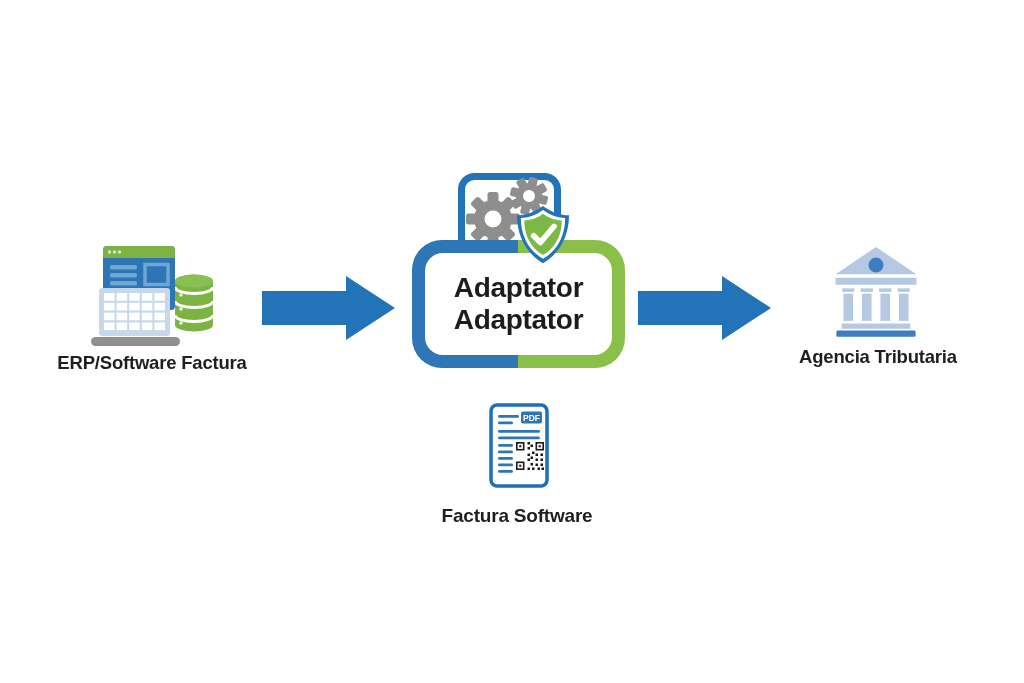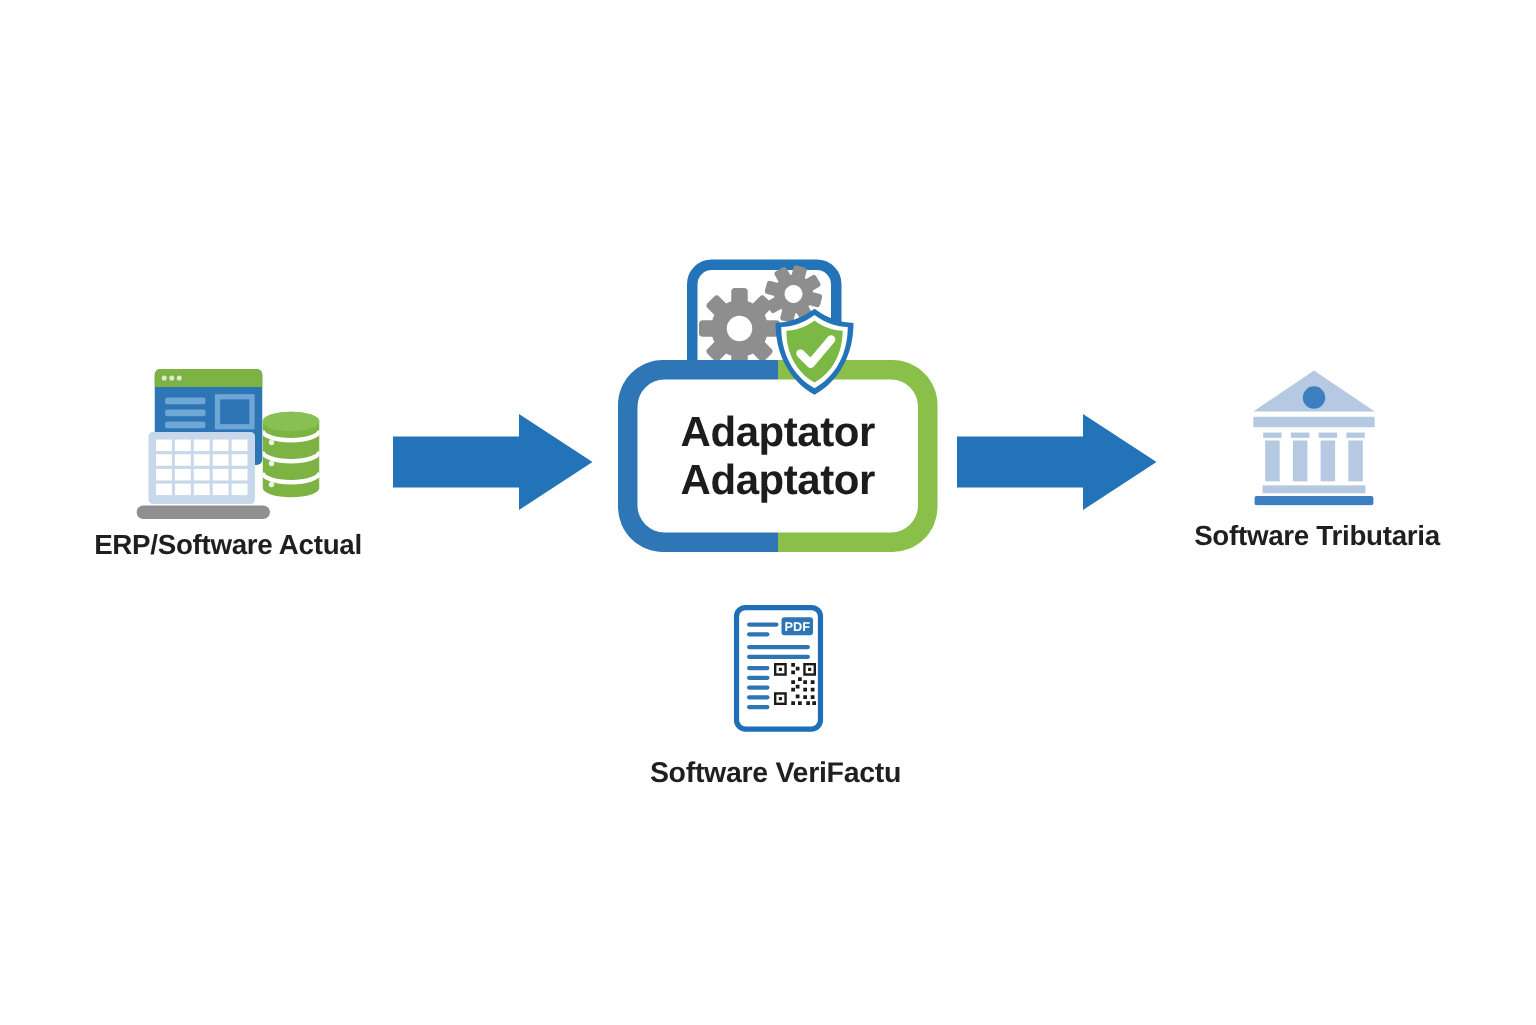--- a/index.html
+++ b/index.html
@@ -88,21 +88,21 @@
           <rect x="63.4" y="28.6" width="10.6" height="7.7"></rect>
         <rect x="13" y="38.4" width="10.6" height="7.7"></rect>
           <rect x="25.6" y="38.4" width="10.6" height="7.7"></rect>
           <rect x="38.2" y="38.4" width="10.6" height="7.7"></rect>
           <rect x="50.8" y="38.4" width="10.6" height="7.7"></rect>
           <rect x="63.4" y="38.4" width="10.6" height="7.7"></rect>
       </g>
       <rect x="0" y="53" width="89" height="9" rx="4.5" fill="#909090"></rect>
     </svg>
 
-    <div class="node-label erp-label">ERP/Software Actual</div>
+    <div class="node-label erp-label">ERP/Software Factura</div>
   </div>
 
   <svg class="arrow arrow-1" viewBox="0 0 133 64">
     <polygon points="0,15 84,15 84,0 133,32 84,64 84,49 0,49" fill="#2373b8"></polygon>
   </svg>
 
   <div>
     <svg class="abs gears-panel" width="103" height="84" viewBox="0 0 103 84" overflow="visible">
       <rect x="3.5" y="3.5" width="96" height="77" rx="13" fill="#ffffff" stroke="#2373b8" stroke-width="7"></rect>
       <g transform="translate(71,23) rotate(15)" fill="#8e8e8e">
@@ -154,21 +154,21 @@
           <rect x="74.5" y="49" width="14" height="4"></rect>
         <rect x="13" y="55" width="11" height="31"></rect>
           <rect x="34" y="55" width="11" height="31"></rect>
           <rect x="55" y="55" width="11" height="31"></rect>
           <rect x="76" y="55" width="11" height="31"></rect>
       </g>
       <rect x="11" y="89" width="78" height="6" fill="#b5cae2"></rect>
       <rect x="5" y="97" width="90" height="7" rx="1.5" fill="#3d7ec1"></rect>
     </svg>
     <div class="node-label aeat-label">
-      <div>Software Tributaria</div>
+      <div>Agencia Tributaria</div>
     </div>
   </div>
 
   <div>
     <svg class="abs doc-icon" width="60" height="85" viewBox="0 0 60 85">
       <rect x="2" y="2" width="56" height="81" rx="6" fill="#ffffff" stroke="#1e6fb8" stroke-width="3.5"></rect>
       <g fill="#2e75b6">
         <rect x="9" y="12" width="21" height="2.8" rx="1.4"></rect>
         <rect x="9" y="18.5" width="15" height="2.8" rx="1.4"></rect>
         <rect x="9" y="27" width="42" height="2.8" rx="1.4"></rect>
@@ -206,16 +206,16 @@
         <rect x="24.5" y="16.5" width="2.5" height="2.5"></rect>
           <rect x="14.5" y="21" width="2.5" height="2.5"></rect>
         <rect x="19.5" y="21.5" width="2.5" height="2.5"></rect>
           <rect x="24.5" y="21.5" width="2.5" height="2.5"></rect>
         <rect x="11.5" y="25.5" width="2.5" height="2.5"></rect>
           <rect x="16" y="25.5" width="2.5" height="2.5"></rect>
         <rect x="21.5" y="25.5" width="2.5" height="2.5"></rect>
           <rect x="25.5" y="25.5" width="2.5" height="2.5"></rect>
       </g>
     </svg>
-    <div class="node-label invoice-label">Software VeriFactu</div>
+    <div class="node-label invoice-label">Factura Software</div>
   </div>
 
 </div>
 
 </body></html>

